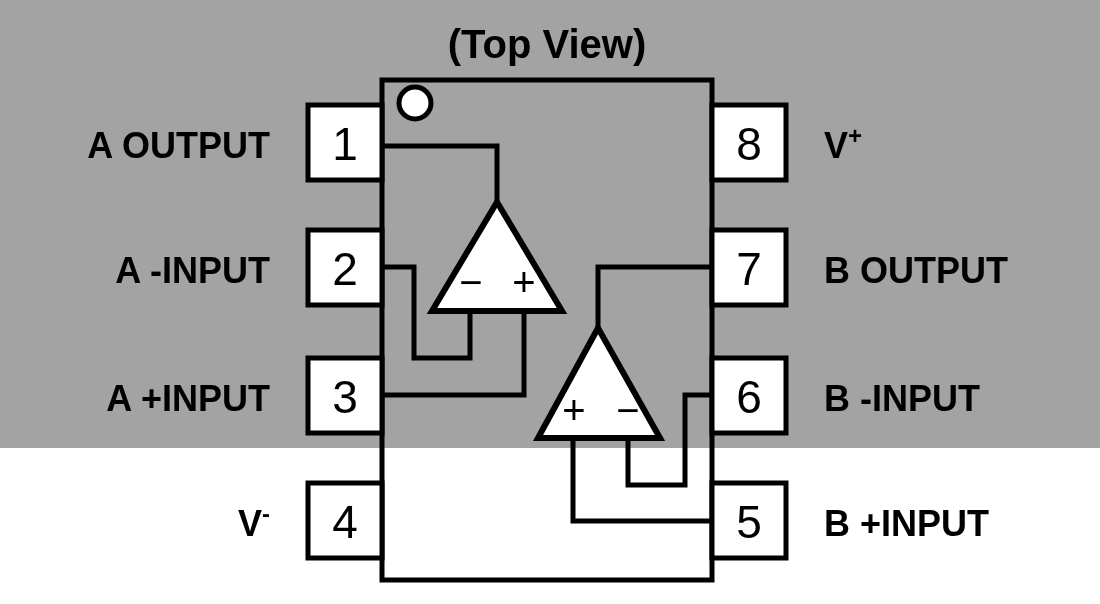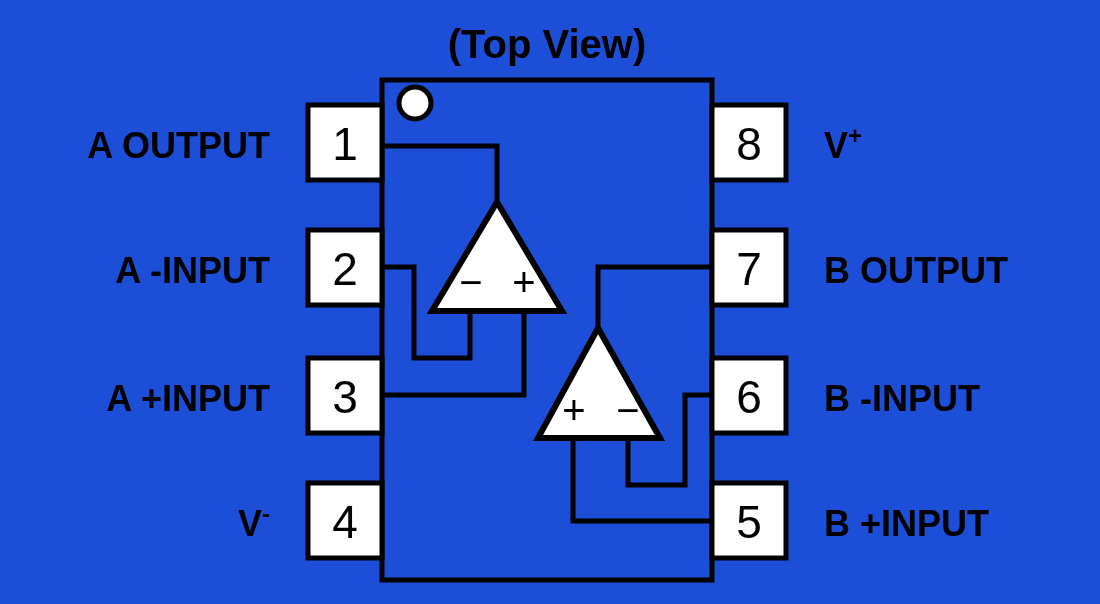--- a/index.html
+++ b/index.html
@@ -13,22 +13,22 @@
     height: 604px;
     position: relative;
     overflow: hidden;
     font-family: "Liberation Sans", sans-serif;
   }
   #stage {
     position: absolute;
     left: 0;
     top: 0;
     width: 1100px;
-    height: 604px;
-    background: #1d4ed8;
+    height: 448px;
+    background: #a3a3a3;
   }
   svg#diagram {
     position: absolute;
     left: 0;
     top: 0;
     width: 1100px;
     height: 604px;
     display: block;
   }
   .wire, .outline {

